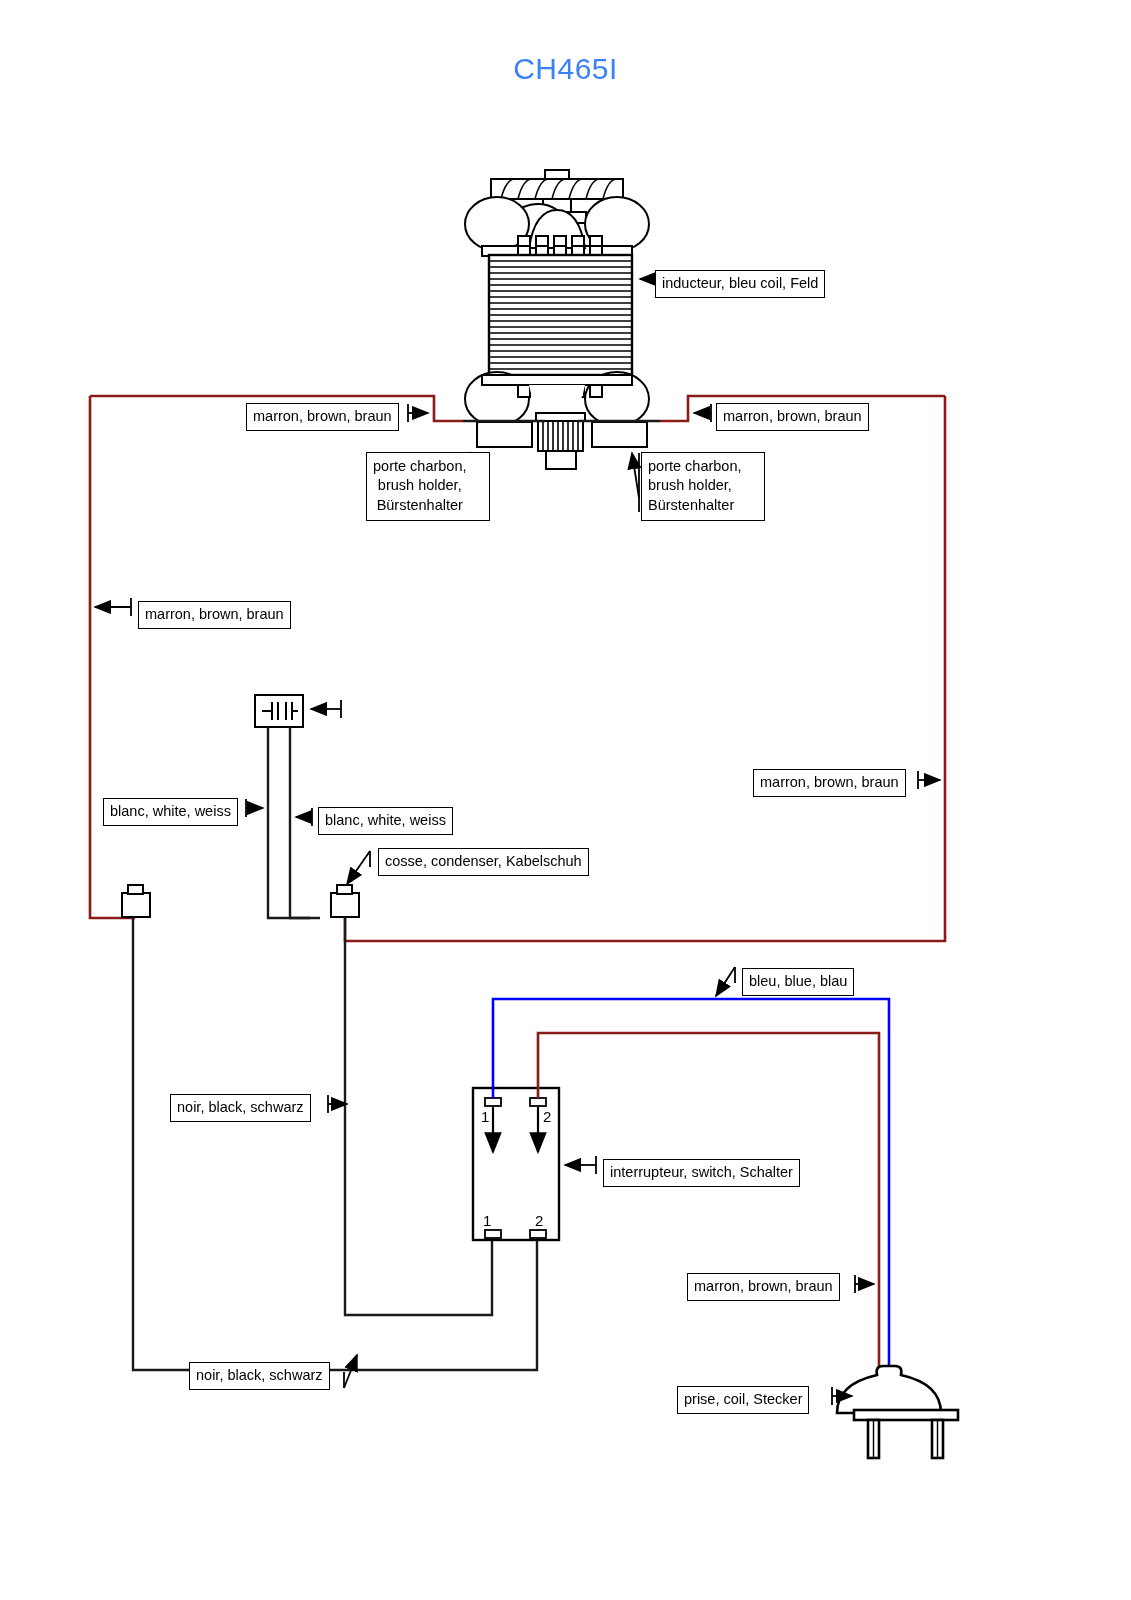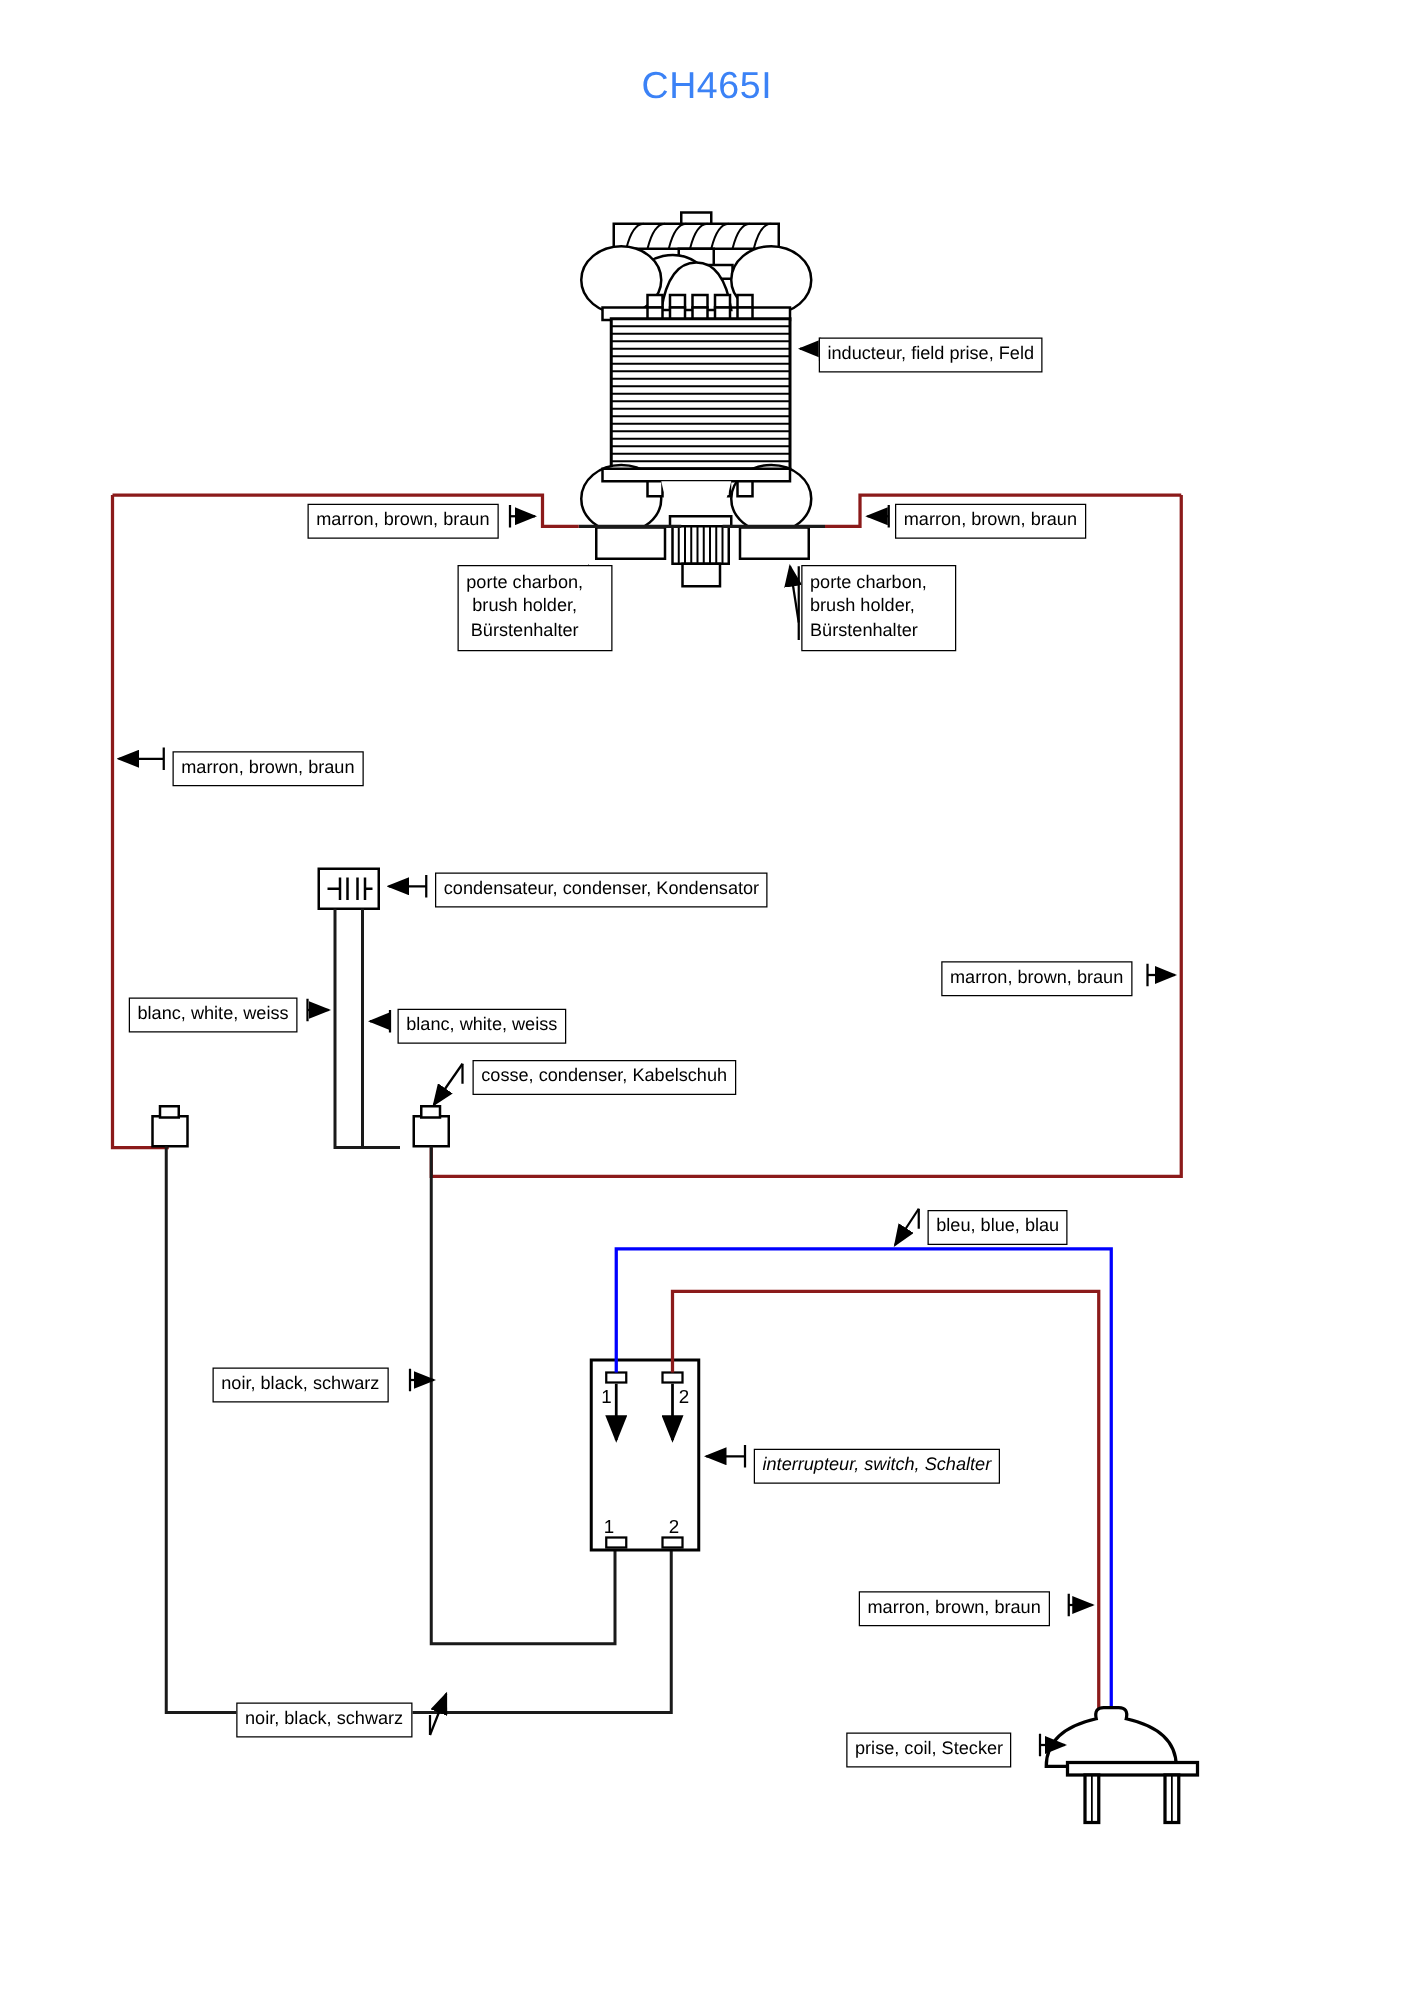--- a/index.html
+++ b/index.html
@@ -266,51 +266,50 @@
       <line x1="855" y1="1275" x2="855" y2="1293"></line>
 
       <line x1="344" y1="1388" x2="357" y2="1355" marker-end="url(#arr)"></line>
       <line x1="344" y1="1388" x2="344" y2="1372"></line>
 
       <line x1="832" y1="1396" x2="852" y2="1396" marker-end="url(#arr)"></line>
       <line x1="832" y1="1387" x2="832" y2="1405"></line>
     </g>
   </svg>
 
-  <div class="lbl" style="left:655px;top:270px;">inducteur, field prise, Feld</div>
+  <div class="lbl" style="left:655px;top:270px;">inducteur, bleu coil, Feld</div>
 
   <div class="lbl" style="left:246px;top:403px;">marron, brown, braun</div>
 
   <div class="lbl" style="left:716px;top:403px;">marron, brown, braun</div>
 
   <div class="lbl multi ctr" style="left:366px;top:452px;">porte charbon,
 brush holder,
 Bürstenhalter</div>
 
   <div class="lbl multi" style="left:641px;top:452px;">porte charbon,
 brush holder,
 Bürstenhalter</div>
 
   <div class="lbl" style="left:138px;top:601px;">marron, brown, braun</div>
 
-  <div class="lbl" style="left:348px;top:698px;">condensateur, condenser, Kondensator</div>
 
   <div class="lbl" style="left:103px;top:798px;">blanc, white, weiss</div>
 
   <div class="lbl" style="left:318px;top:807px;">blanc, white, weiss</div>
 
   <div class="lbl" style="left:378px;top:848px;">cosse, condenser, Kabelschuh</div>
 
   <div class="lbl" style="left:753px;top:769px;">marron, brown, braun</div>
 
   <div class="lbl" style="left:742px;top:968px;">bleu, blue, blau</div>
 
   <div class="lbl" style="left:170px;top:1094px;">noir, black, schwarz</div>
 
-  <div class="lbl" style="left:603px;top:1159px;font-style:italic;">interrupteur, switch, Schalter</div>
+  <div class="lbl" style="left:603px;top:1159px;">interrupteur, switch, Schalter</div>
 
   <div class="lbl" style="left:687px;top:1273px;">marron, brown, braun</div>
 
   <div class="lbl" style="left:189px;top:1362px;">noir, black, schwarz</div>
 
   <div class="lbl" style="left:677px;top:1386px;">prise, coil, Stecker</div>
 
 </div>
 
 </body></html>

